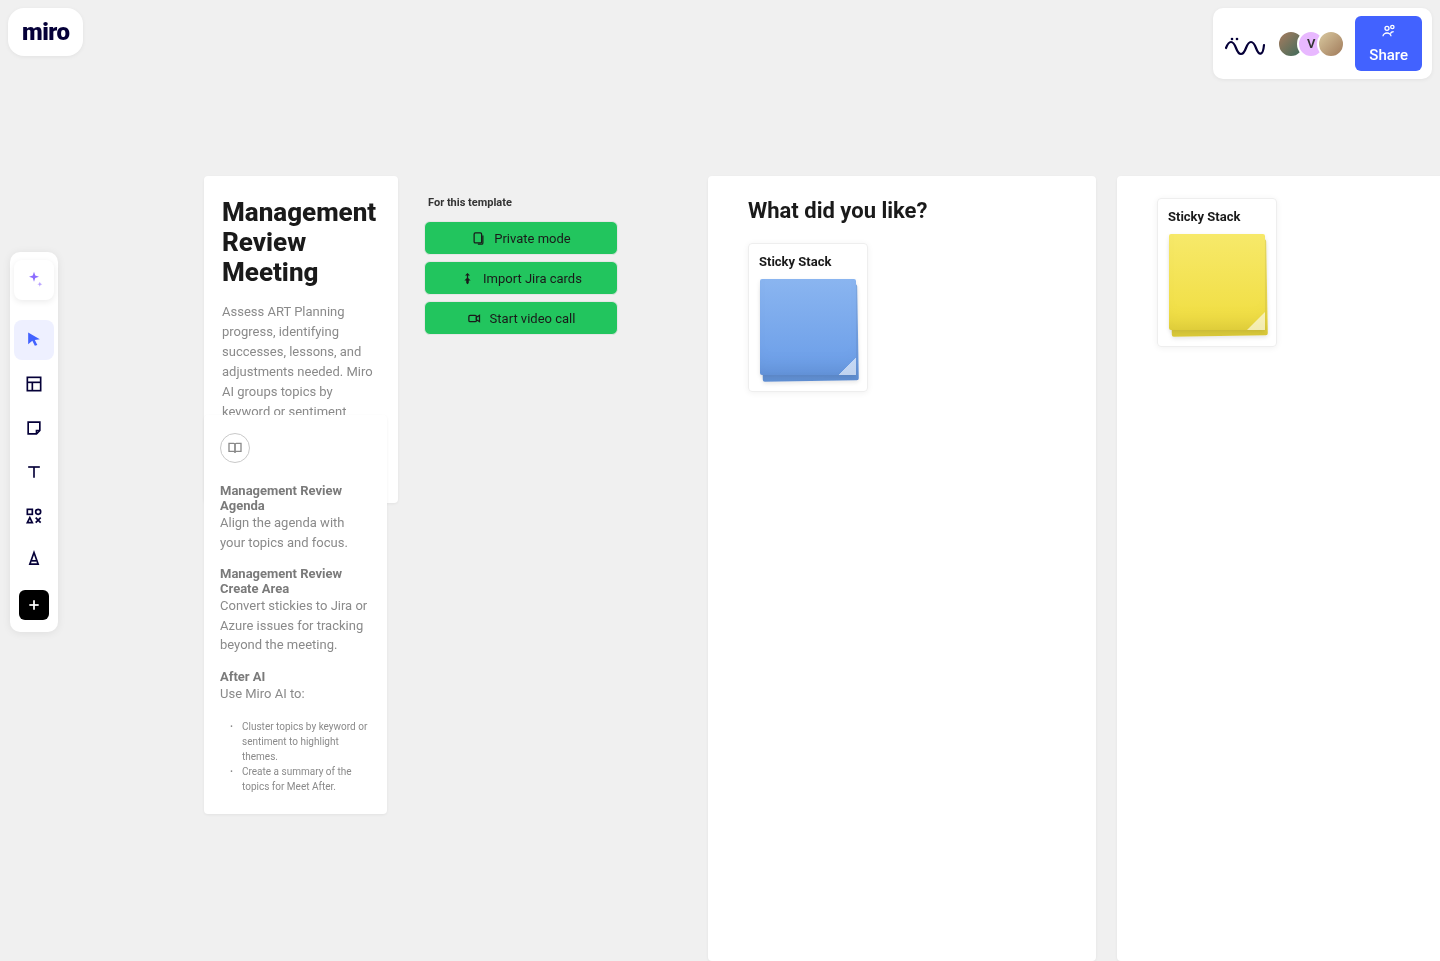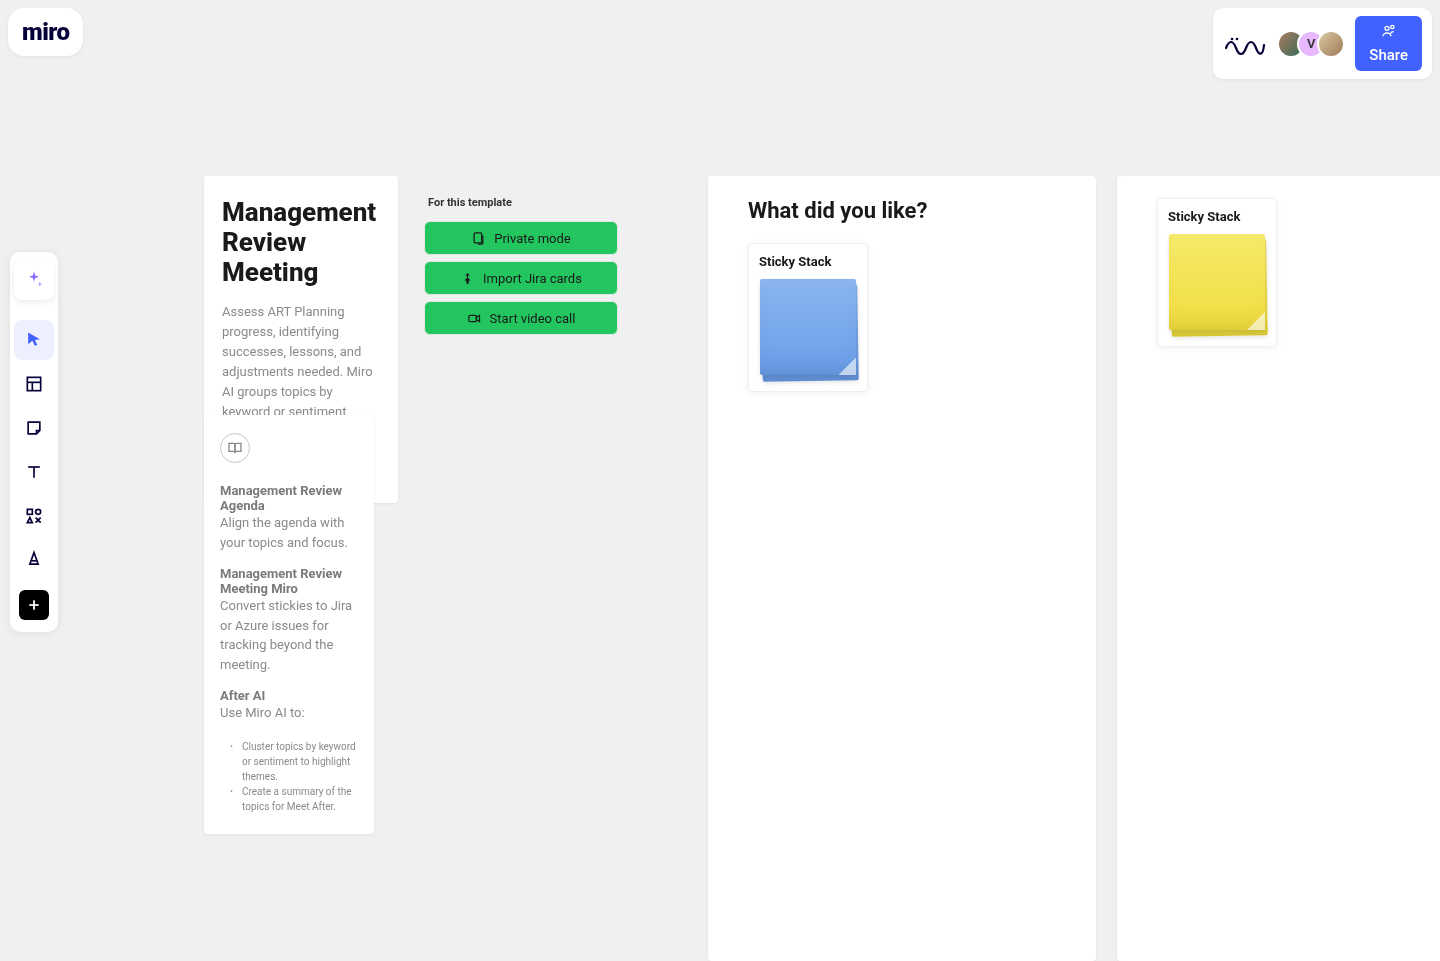--- a/index.html
+++ b/index.html
@@ -94,21 +94,21 @@
     padding: 22px 18px 20px 18px;
   }
   .intro-card h2 {
     font-size: 26px; font-weight: 800; line-height:1.15; color:#1a1a1a;
     margin-bottom: 14px;
   }
   .intro-card p {
     font-size: 13px; color:#8a8a8a; line-height:1.55;
   }
   .agenda-card {
-    left: 204px; top: 415px; width: 170px;
+    left: 204px; top: 415px; width: 183px;
     padding: 18px 16px 20px 16px;
     color:#8a8a8a;
   }
   .book-icon-wrap {
     width:30px; height:30px; border:1px solid #c9c9c9; border-radius:50%;
     display:flex; align-items:center; justify-content:center;
     margin-bottom: 20px;
   }
   .agenda-card .sec-title{ font-weight:700; font-size:13px; color:#7a7a7a; }
   .agenda-card .sec-body{ font-size:13px; line-height:1.5; margin-bottom:14px; }
@@ -256,21 +256,21 @@
 
   <div class="card agenda-card">
     <div class="book-icon-wrap">
       <svg width="16" height="16" viewBox="0 0 24 24" fill="none" stroke="#8a8a8a" stroke-width="2">
         <path d="M3 5h7a2 2 0 012 2v12a2 2 0 00-2-2H3z"></path>
           <path d="M21 5h-7a2 2 0 00-2 2v12a2 2 0 012-2h7z"></path>
       </svg>
     </div>
     <div class="sec-title">Management Review Agenda</div>
     <div class="sec-body">Align the agenda with your topics and focus.</div>
-    <div class="sec-title">Management Review Meeting Miro</div>
+    <div class="sec-title">Management Review Create Area</div>
     <div class="sec-body">Convert stickies to Jira or Azure issues for tracking beyond the meeting.</div>
     <div class="sec-title">After AI</div>
     <div class="sec-body" style="margin-bottom:16px;">Use Miro AI to:</div>
     <ul>
       <li>Cluster topics by keyword or sentiment to highlight themes.</li>
       <li>Create a summary of the topics for Meet After.</li>
     </ul>
   </div>
 
   <div class="template-actions">

